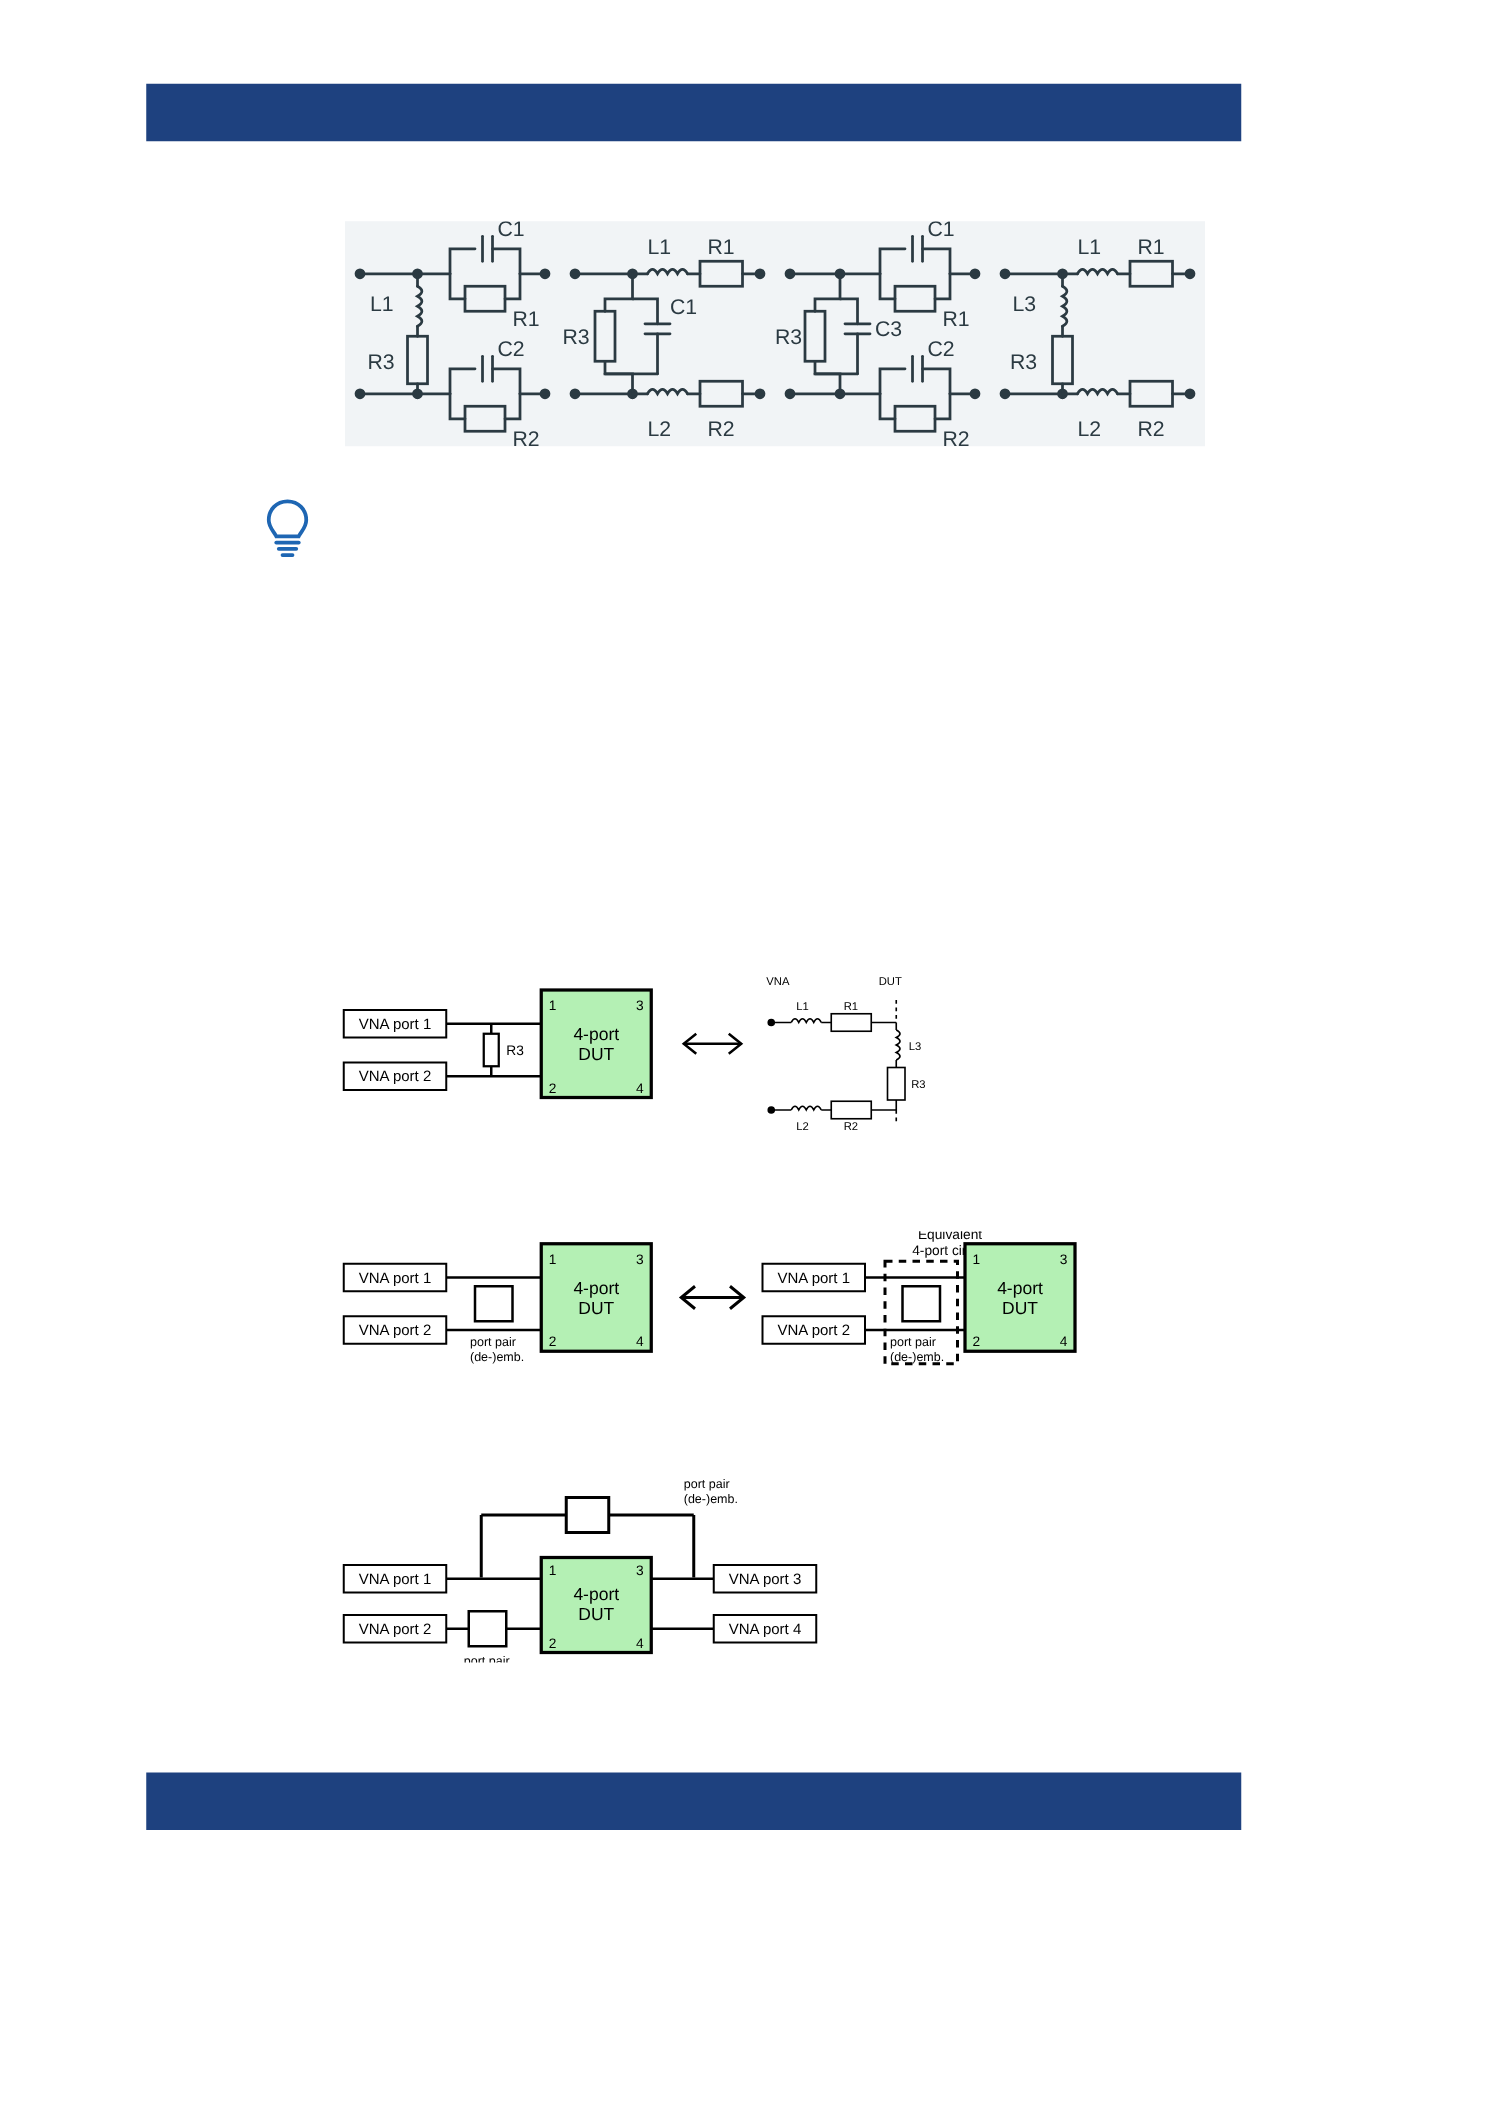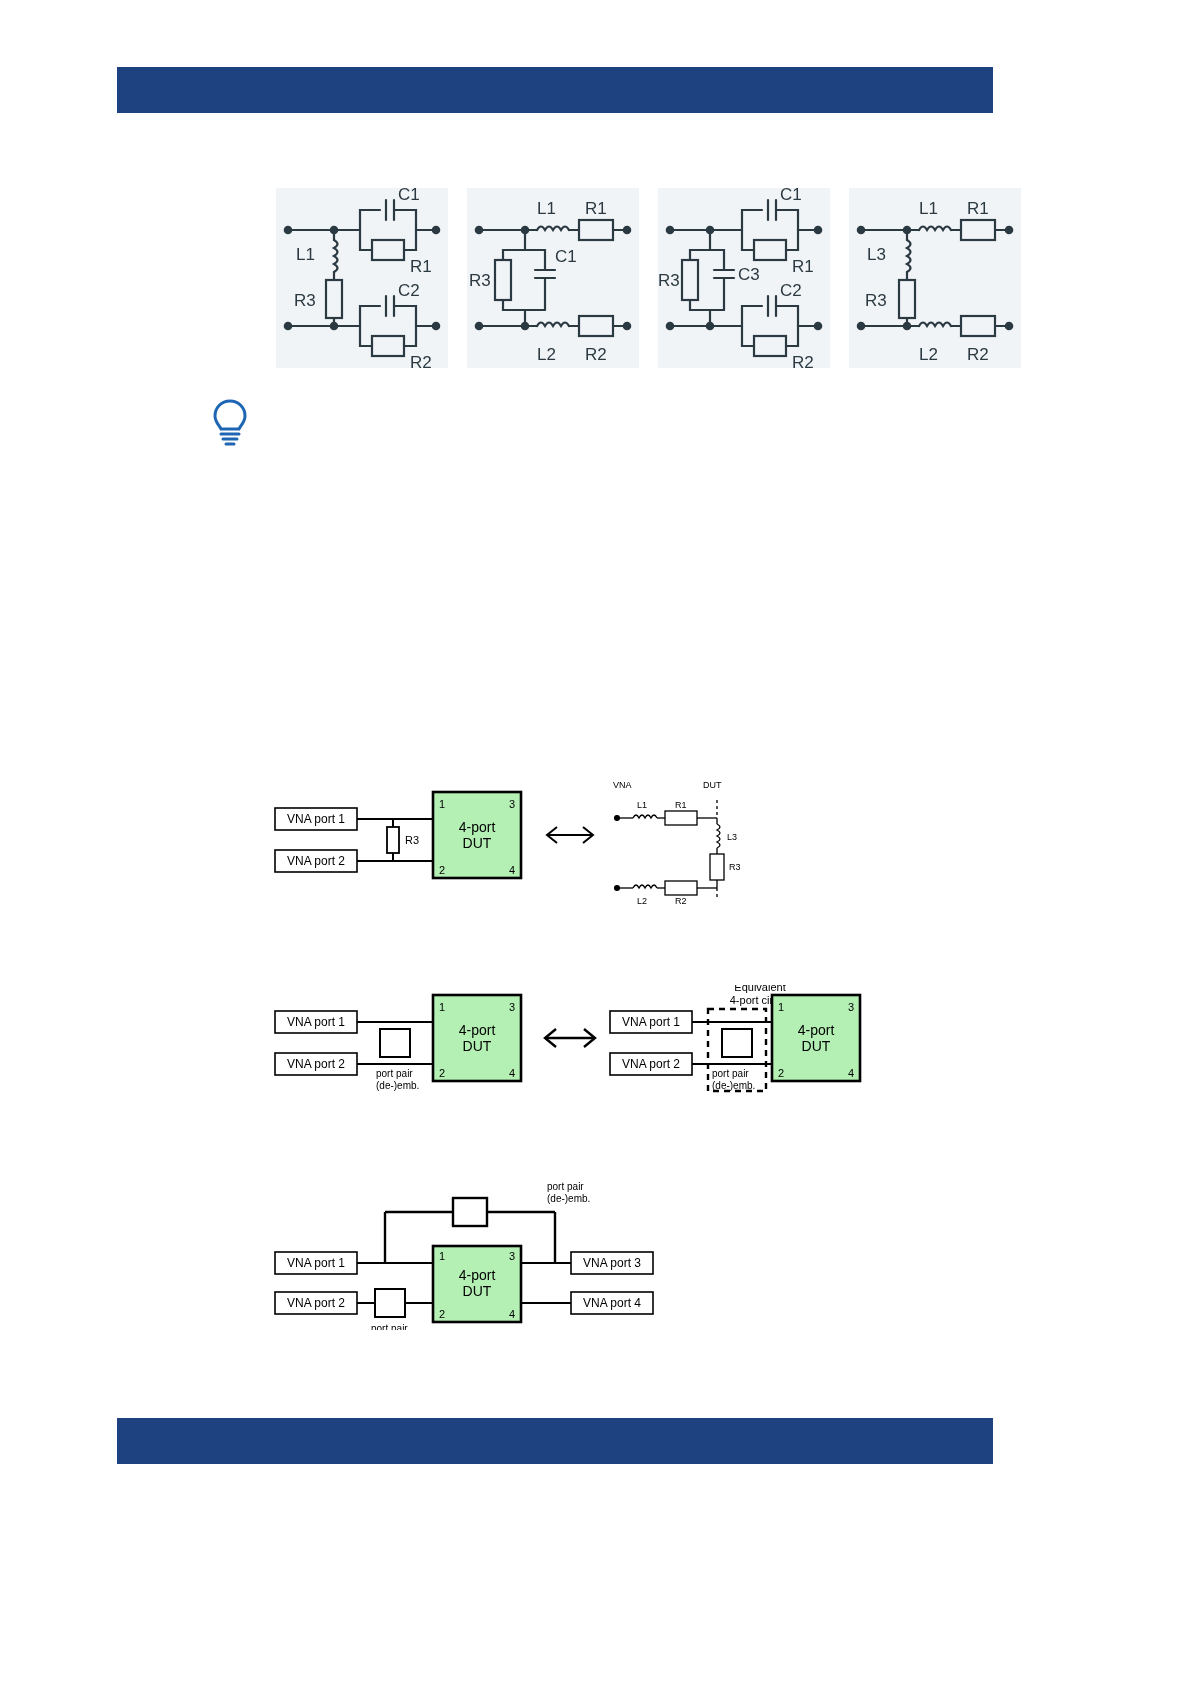--- a/index.html
+++ b/index.html
@@ -24,23 +24,23 @@
     height: 46px;
     background: #1e417f;
   }
   .bar.header { top: 67px; }
   .bar.footer { top: 1418px; }
 
   
   .circuit-row {
     position: absolute;
     left: 276px;
-    top: 188px;
+    top: 177px;
     display: flex;
-    gap: 19px;
+    gap: 0;
     border-radius: 21px;
   }
   .circuit-card {
     width: 172px;
     height: 180px;
     background: #f1f4f6;
     position: relative;
   }
   .circuit-card svg { display: block; }
 

